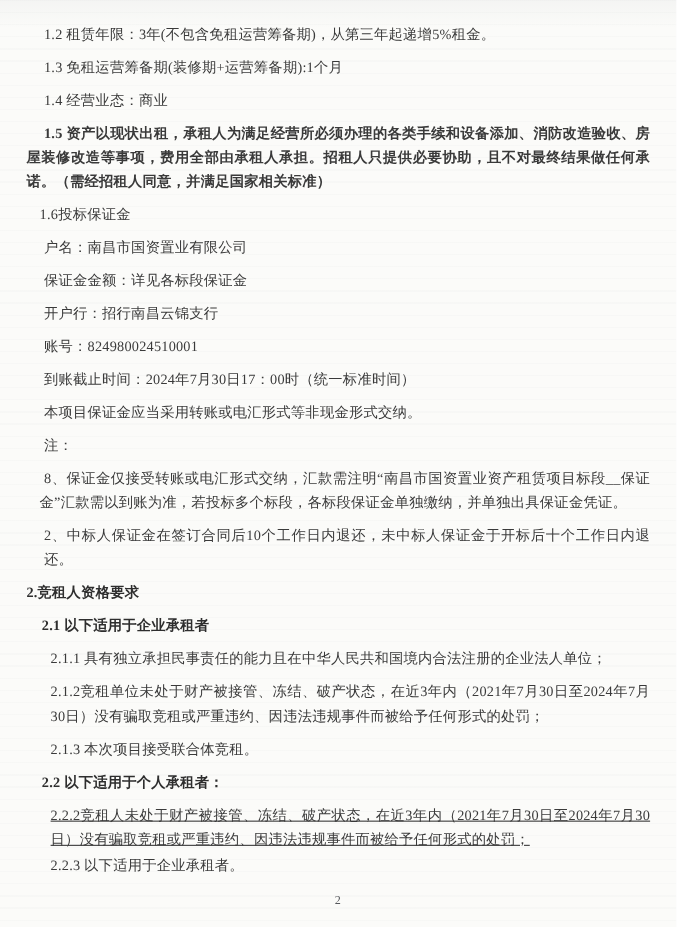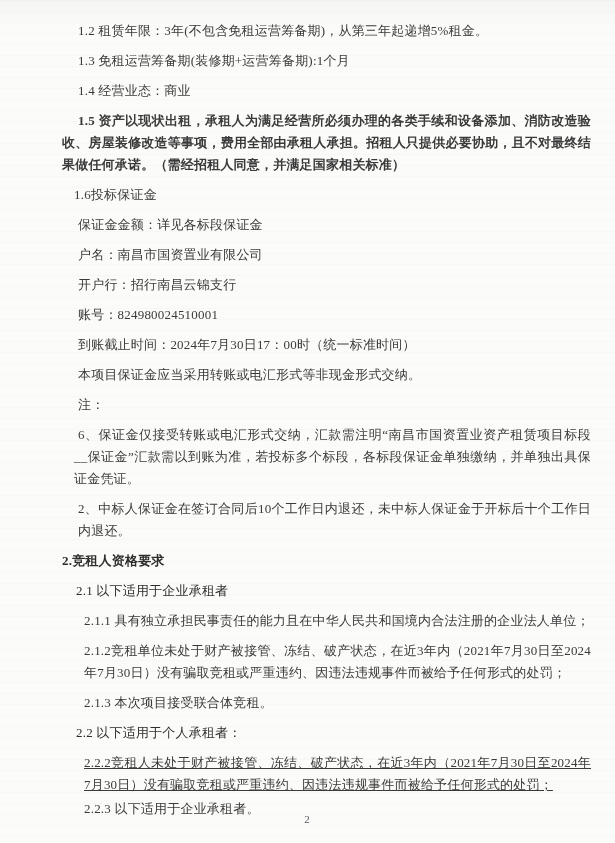--- a/index.html
+++ b/index.html
@@ -33,33 +33,32 @@
   }
   .content {
     position: absolute;
     left: 24px;
     right: 24px;
     top: 20px;
     font-size: 13px;
     line-height: 22px;
     text-align: justify;
     letter-spacing: 0.2px;
-    margin-left: 38px;
   }
   .content p {
     margin: 0 0 8px 0;
   }
   
   .i12  { padding-left: 12px; }                      
   .i16  { padding-left: 16px; }                      
   .p15  { text-indent: 16px; font-weight: bold; }                       
   .note { padding-left: 12px; text-indent: 4px; }    
   .i22  { padding-left: 22px; }                      
   .h-main { font-weight: bold; color: #2e2e2e; }     
-  .h-sub  { font-weight: normal; color: #2e2e2e; padding-left: 14px; }
+  .h-sub  { font-weight: bold; color: #2e2e2e; padding-left: 14px; }
   .tight  { margin-bottom: 2px !important; text-decoration: underline; }         
   .page-number {
     position: absolute;
     bottom: 18px;
     left: 0;
     right: 0;
     text-align: center;
     font-size: 11px;
     color: #56585c;
     letter-spacing: 1px;
@@ -70,28 +69,28 @@
 
 <div class="page">
   <div class="scan-streaks"></div>
 
   <div class="content">
     <p class="i16">1.2 租赁年限：3年(不包含免租运营筹备期)，从第三年起递增5%租金。</p>
     <p class="i16">1.3 免租运营筹备期(装修期+运营筹备期):1个月</p>
     <p class="i16">1.4 经营业态：商业</p>
     <p class="p15">1.5 资产以现状出租，承租人为满足经营所必须办理的各类手续和设备添加、消防改造验收、房屋装修改造等事项，费用全部由承租人承担。招租人只提供必要协助，且不对最终结果做任何承诺。（需经招租人同意，并满足国家相关标准）</p>
     <p class="i12">1.6投标保证金</p>
+    <p class="i16">户名：南昌市国资置业有限公司</p>
     <p class="i16">保证金金额：详见各标段保证金</p>
-    <p class="i16">户名：南昌市国资置业有限公司</p>
     <p class="i16">开户行：招行南昌云锦支行</p>
     <p class="i16">账号：824980024510001</p>
     <p class="i16">到账截止时间：2024年7月30日17：00时（统一标准时间）</p>
     <p class="i16">本项目保证金应当采用转账或电汇形式等非现金形式交纳。</p>
     <p class="i16">注：</p>
-    <p class="note">6、保证金仅接受转账或电汇形式交纳，汇款需注明“南昌市国资置业资产租赁项目标段__保证金”汇款需以到账为准，若投标多个标段，各标段保证金单独缴纳，并单独出具保证金凭证。</p>
+    <p class="note">8、保证金仅接受转账或电汇形式交纳，汇款需注明“南昌市国资置业资产租赁项目标段__保证金”汇款需以到账为准，若投标多个标段，各标段保证金单独缴纳，并单独出具保证金凭证。</p>
     <p class="i16">2、中标人保证金在签订合同后10个工作日内退还，未中标人保证金于开标后十个工作日内退还。</p>
     <p class="h-main">2.竞租人资格要求</p>
     <p class="h-sub">2.1 以下适用于企业承租者</p>
     <p class="i22">2.1.1 具有独立承担民事责任的能力且在中华人民共和国境内合法注册的企业法人单位；</p>
     <p class="i22">2.1.2竞租单位未处于财产被接管、冻结、破产状态，在近3年内（2021年7月30日至2024年7月30日）没有骗取竞租或严重违约、因违法违规事件而被给予任何形式的处罚；</p>
     <p class="i22">2.1.3 本次项目接受联合体竞租。</p>
     <p class="h-sub">2.2 以下适用于个人承租者：</p>
     <p class="i22 tight">2.2.2竞租人未处于财产被接管、冻结、破产状态，在近3年内（2021年7月30日至2024年7月30日）没有骗取竞租或严重违约、因违法违规事件而被给予任何形式的处罚；</p>
     <p class="i22">2.2.3 以下适用于企业承租者。</p>
   </div>

